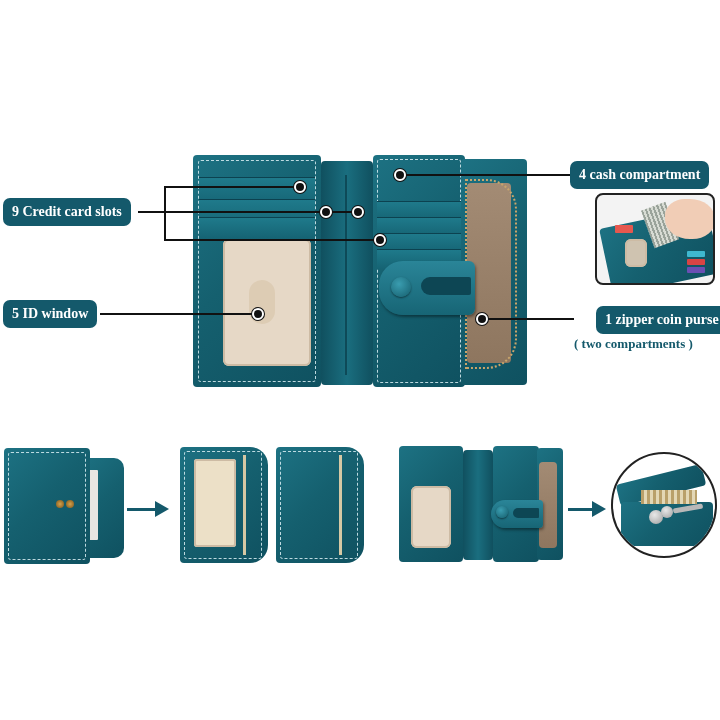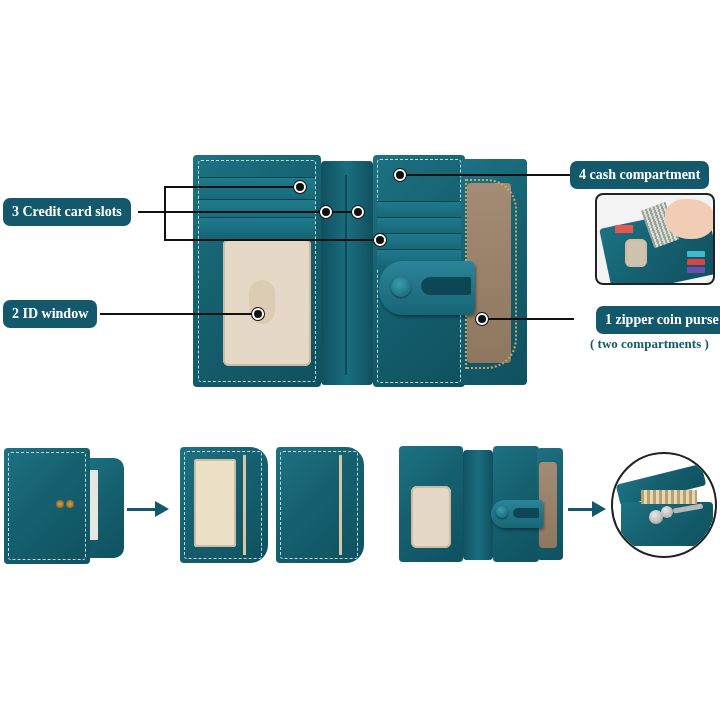--- a/index.html
+++ b/index.html
@@ -134,25 +134,25 @@
 
 <div class="line" style="left:100px;top:313px;width:158px;height:2px;"></div>
 <div class="dot" style="left:252px;top:308px;"></div>
 
 <div class="line" style="left:400px;top:174px;width:172px;height:2px;"></div>
 <div class="dot" style="left:394px;top:169px;"></div>
 
 <div class="line" style="left:482px;top:318px;width:92px;height:2px;"></div>
 <div class="dot" style="left:476px;top:313px;"></div>
 
-<div class="label" style="left:3px;top:198px;">3 Credit card slots</div>
-<div class="label" style="left:3px;top:300px;">2 ID window</div>
+<div class="label" style="left:3px;top:198px;">9 Credit card slots</div>
+<div class="label" style="left:3px;top:300px;">5 ID window</div>
 <div class="label" style="left:570px;top:161px;">4 cash compartment</div>
 <div class="label" style="left:596px;top:306px;">1 zipper coin purse</div>
-<div class="sub-label" style="left:590px;top:336px;">( two compartments )</div>
+<div class="sub-label" style="left:574px;top:336px;">( two compartments )</div>
 
 <div class="inset" style="left:595px;top:193px;width:120px;height:92px;">
   <div class="leather" style="left:8px;top:22px;width:110px;height:68px;transform:rotate(-12deg);"></div>
   <div class="cash" style="left:50px;top:10px;width:26px;height:40px;transform:rotate(-20deg);"></div>
   <div class="hand" style="left:68px;top:4px;width:50px;height:40px;"></div>
   <div class="card" style="left:18px;top:30px;width:18px;height:8px;background:#e5584f;"></div>
   <div class="window" style="left:28px;top:44px;width:22px;height:28px;background:#cfc3b0;"></div>
   <div class="card" style="left:90px;top:56px;width:18px;height:6px;background:#3fb8d0;"></div>
   <div class="card" style="left:90px;top:64px;width:18px;height:6px;background:#d94444;"></div>
   <div class="card" style="left:90px;top:72px;width:18px;height:6px;background:#6a4fb3;"></div>

